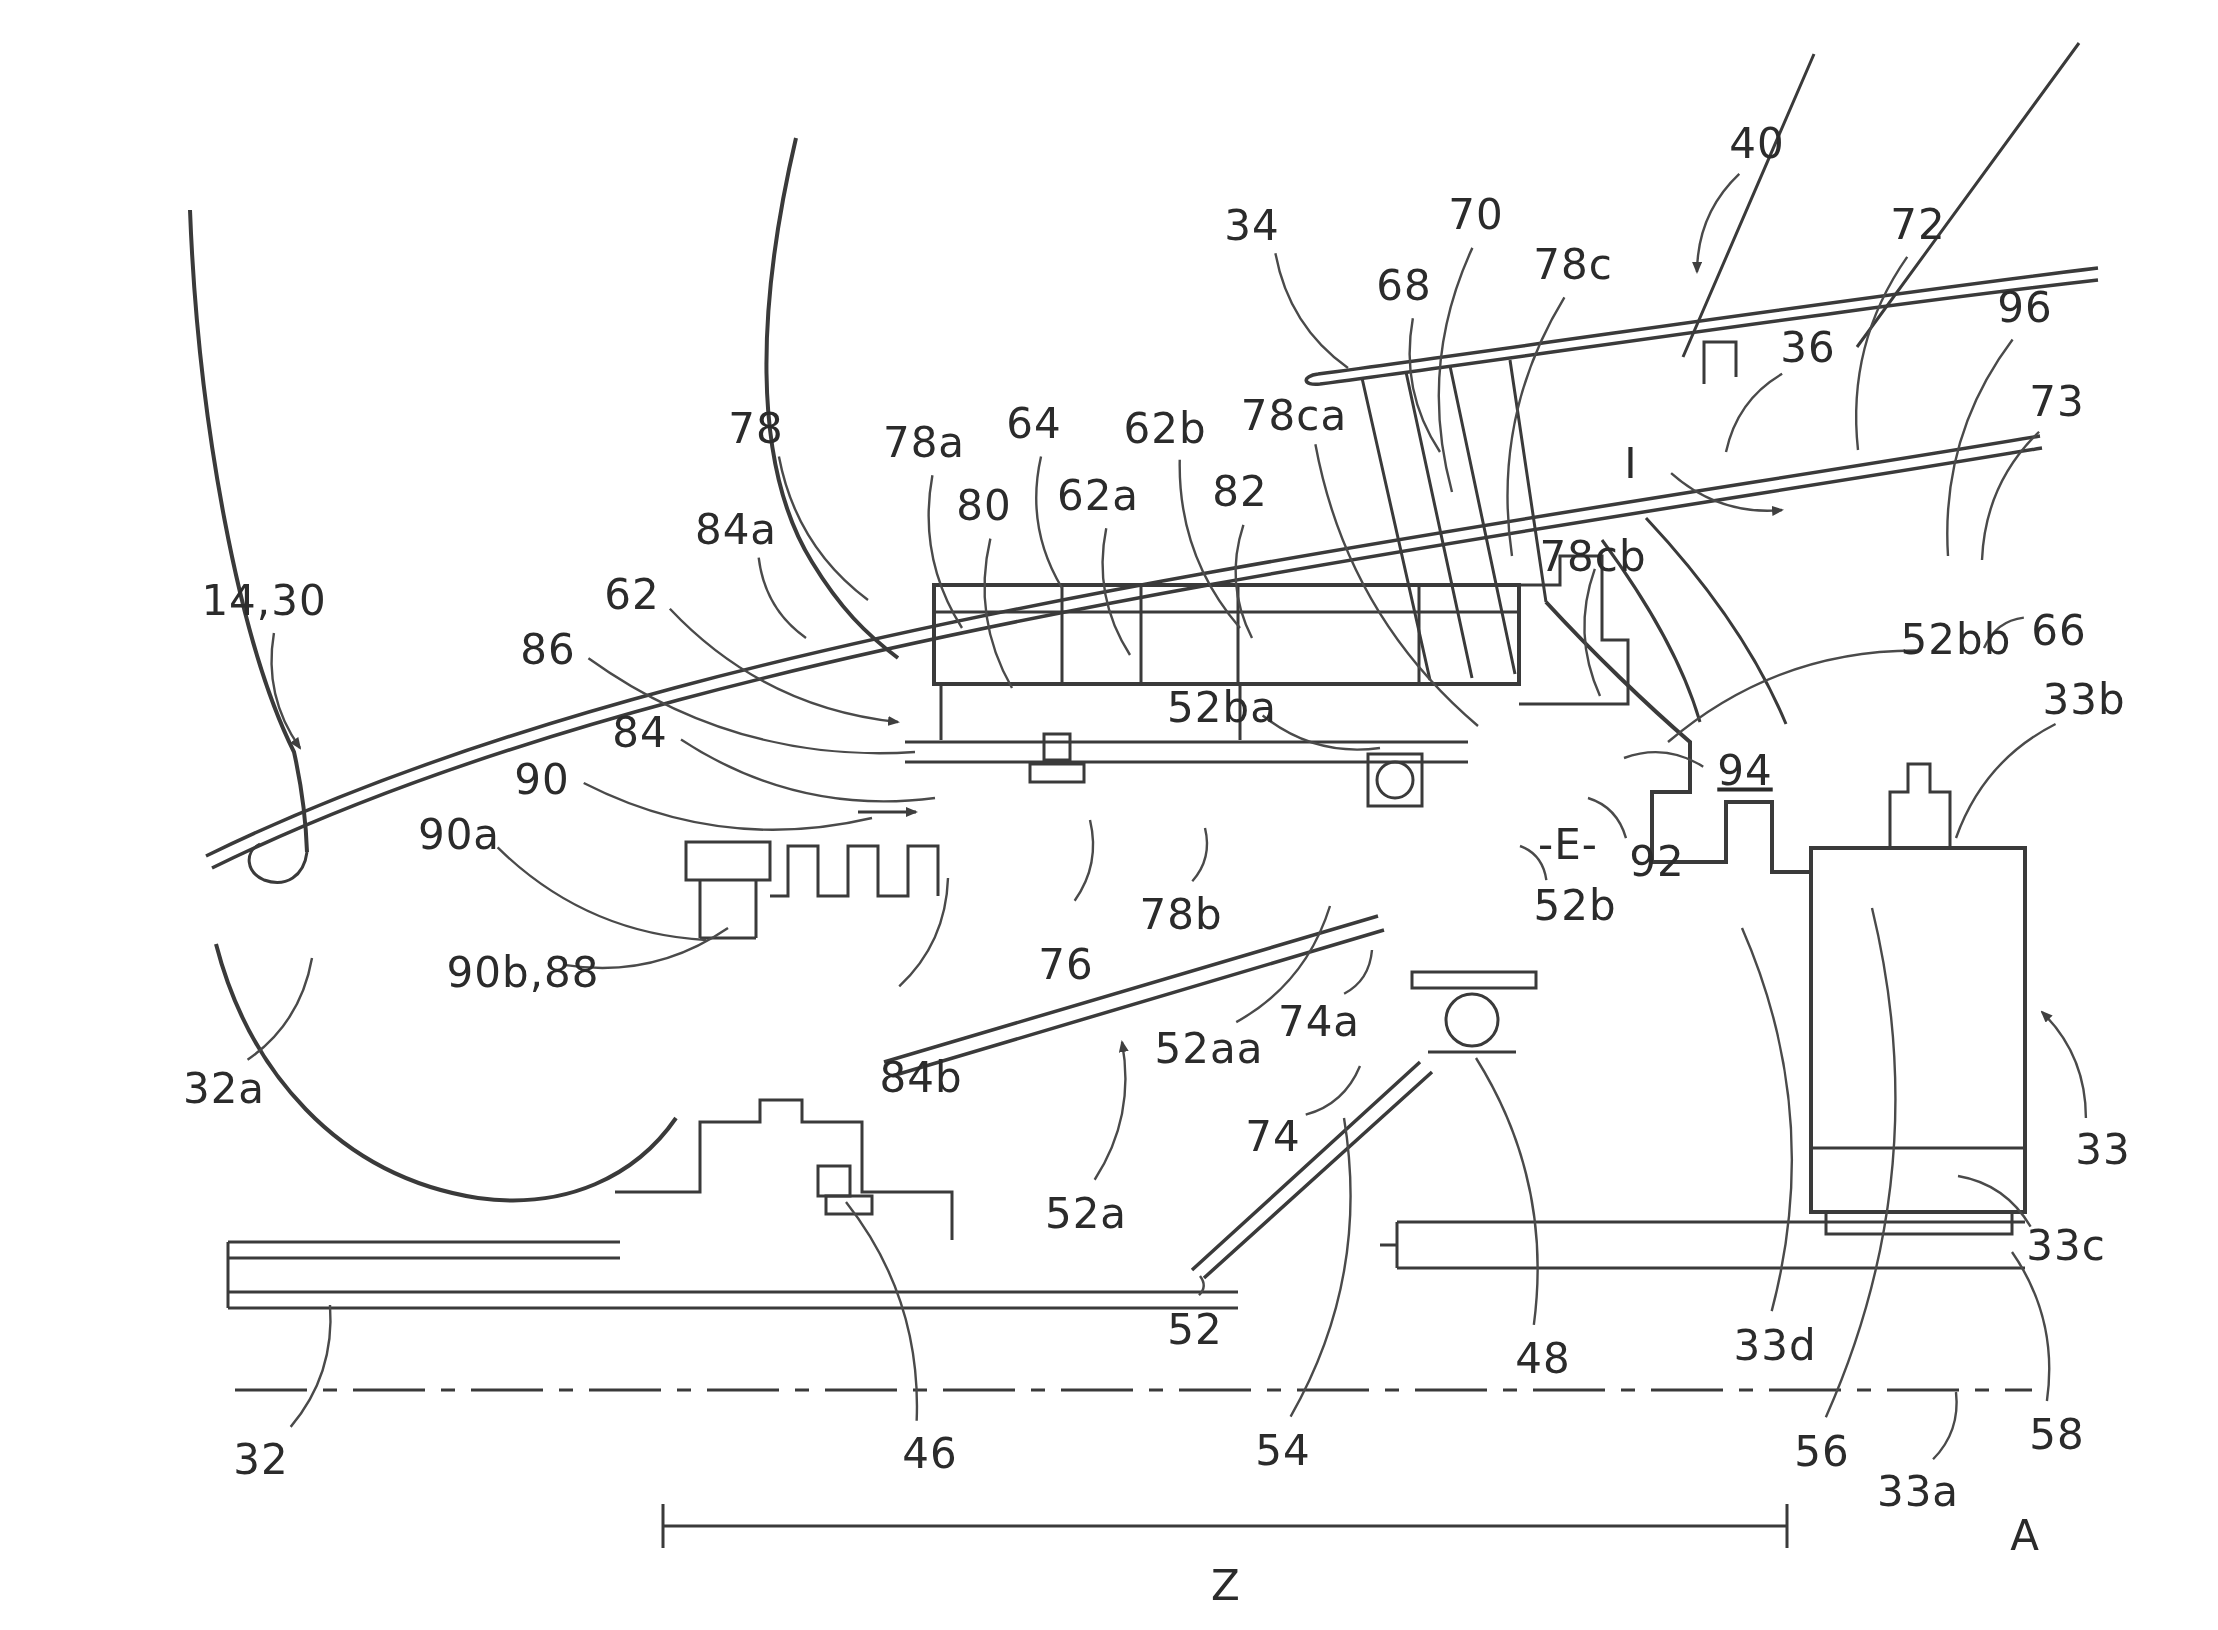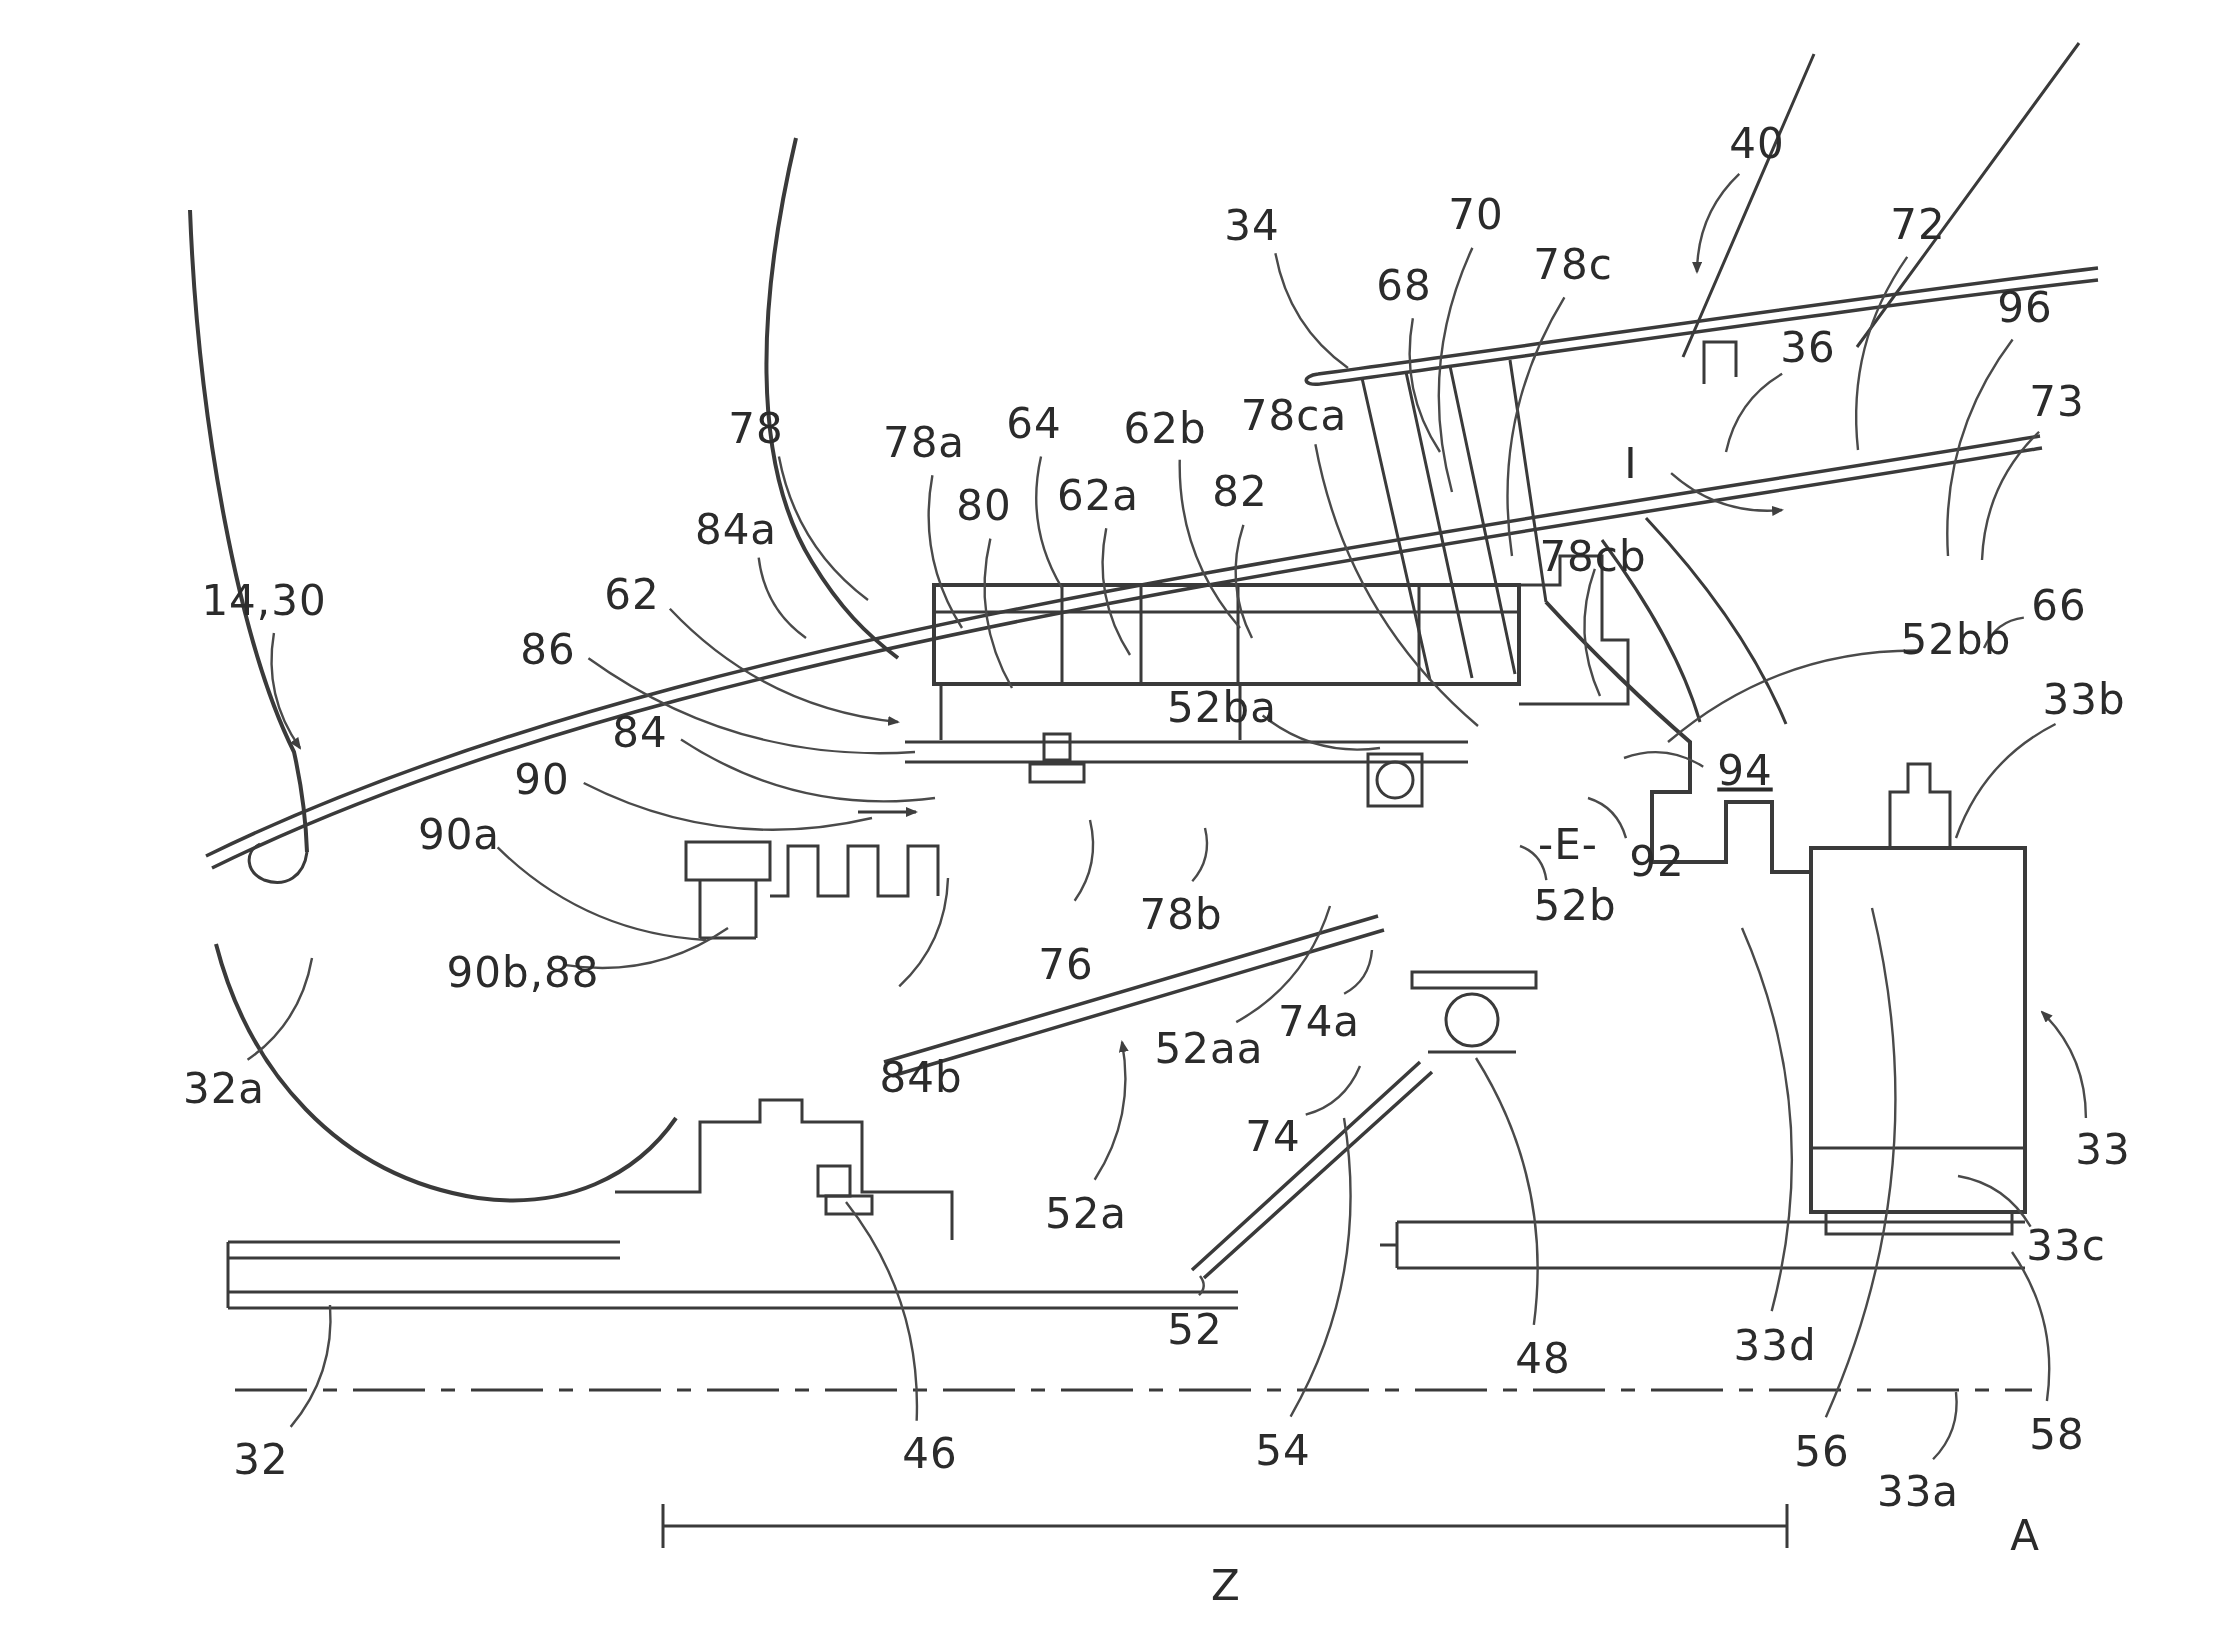--- a/index.html
+++ b/index.html
@@ -183,21 +183,21 @@
       <div class="ref-label" style="left: 1575px; top: 905px;">52b</div>
       <div class="ref-label" style="left: 1222px; top: 707px;">52ba</div>
       <div class="ref-label" style="left: 1956px; top: 639px;">52bb</div>
       <div class="ref-label" style="left: 1283px; top: 1450px;">54</div>
       <div class="ref-label" style="left: 1822px; top: 1451px;">56</div>
       <div class="ref-label" style="left: 2057px; top: 1434px;">58</div>
       <div class="ref-label" style="left: 632px; top: 594px;">62</div>
       <div class="ref-label" style="left: 1098px; top: 495px;">62a</div>
       <div class="ref-label" style="left: 1165px; top: 428px;">62b</div>
       <div class="ref-label" style="left: 1034px; top: 423px;">64</div>
-      <div class="ref-label" style="left: 2059px; top: 605px; text-align: center;">66</div>
+      <div class="ref-label" style="left: 2059px; top: 630px; text-align: center;">66</div>
       <div class="ref-label" style="left: 1404px; top: 285px;">68</div>
       <div class="ref-label" style="left: 1476px; top: 214px; text-align: center;">70</div>
       <div class="ref-label" style="left: 1918px; top: 224px;">72</div>
       <div class="ref-label" style="left: 1273px; top: 1136px;">74</div>
       <div class="ref-label" style="left: 1319px; top: 1021px;">74a</div>
       <div class="ref-label" style="left: 1066px; top: 964px;">76</div>
       <div class="ref-label" style="left: 756px; top: 428px;">78</div>
       <div class="ref-label" style="left: 924px; top: 442px;">78a</div>
       <div class="ref-label" style="left: 1181px; top: 914px;">78b</div>
       <div class="ref-label" style="left: 1573px; top: 264px;">78c</div>

